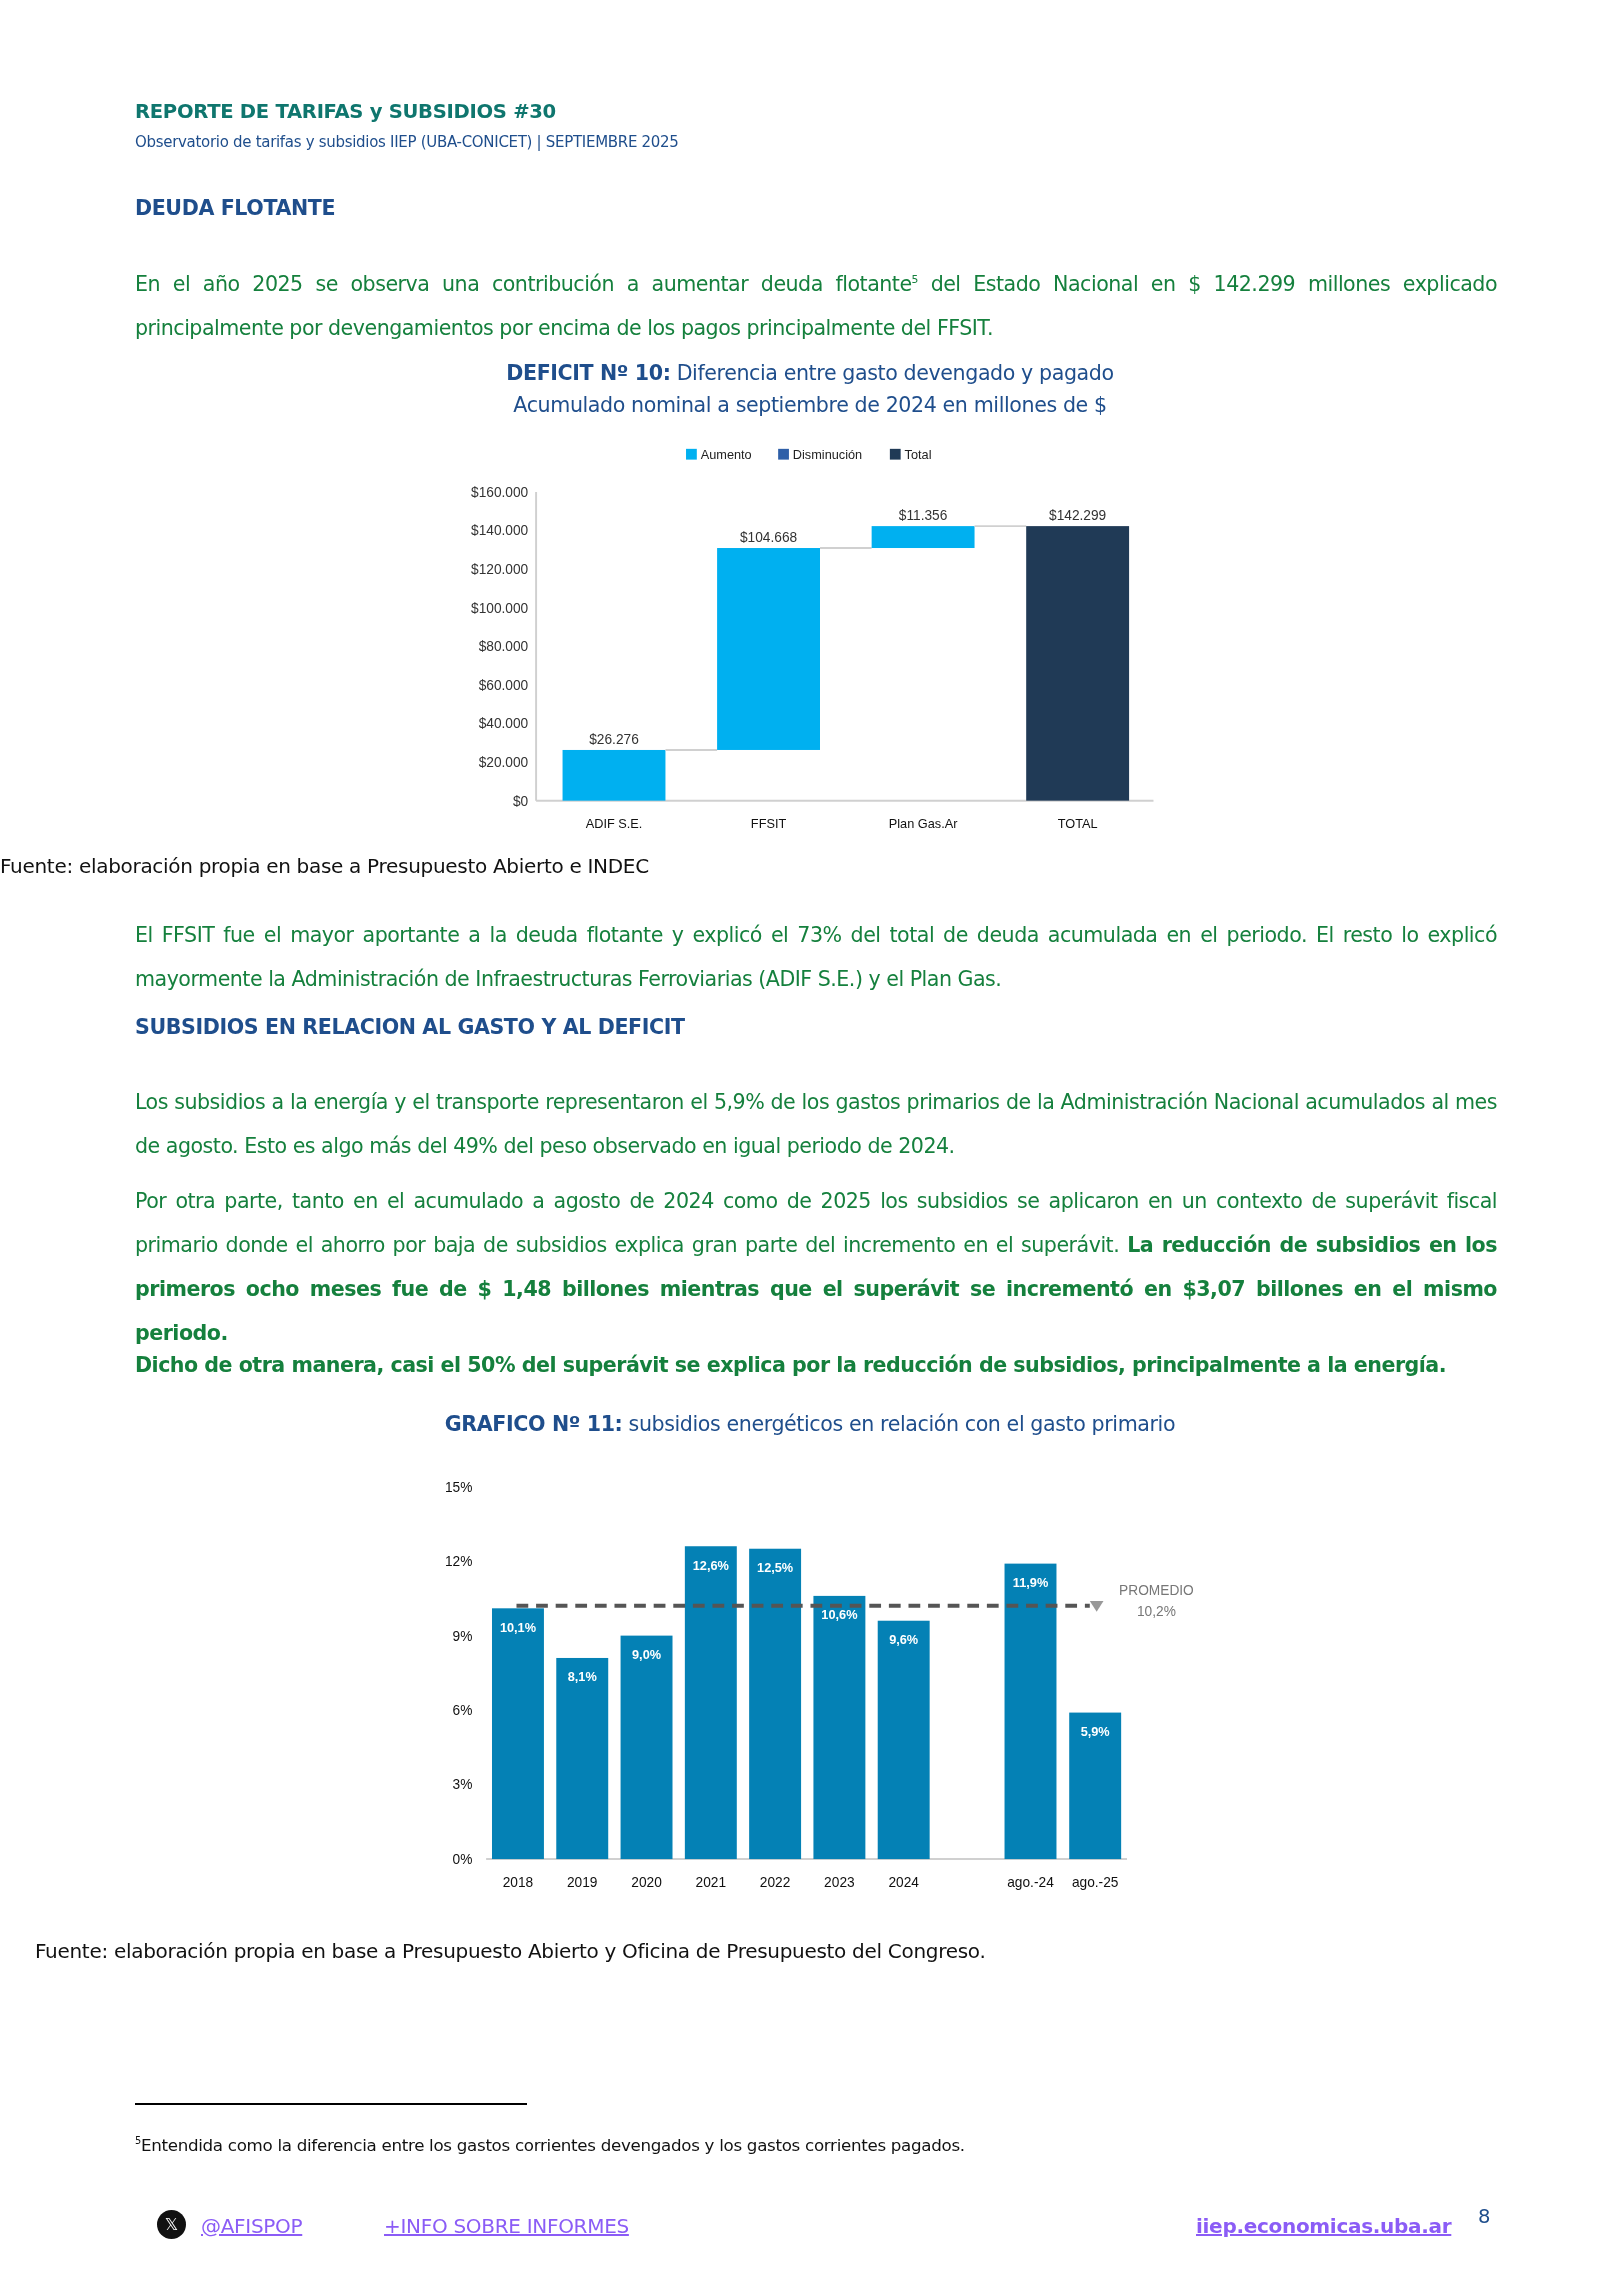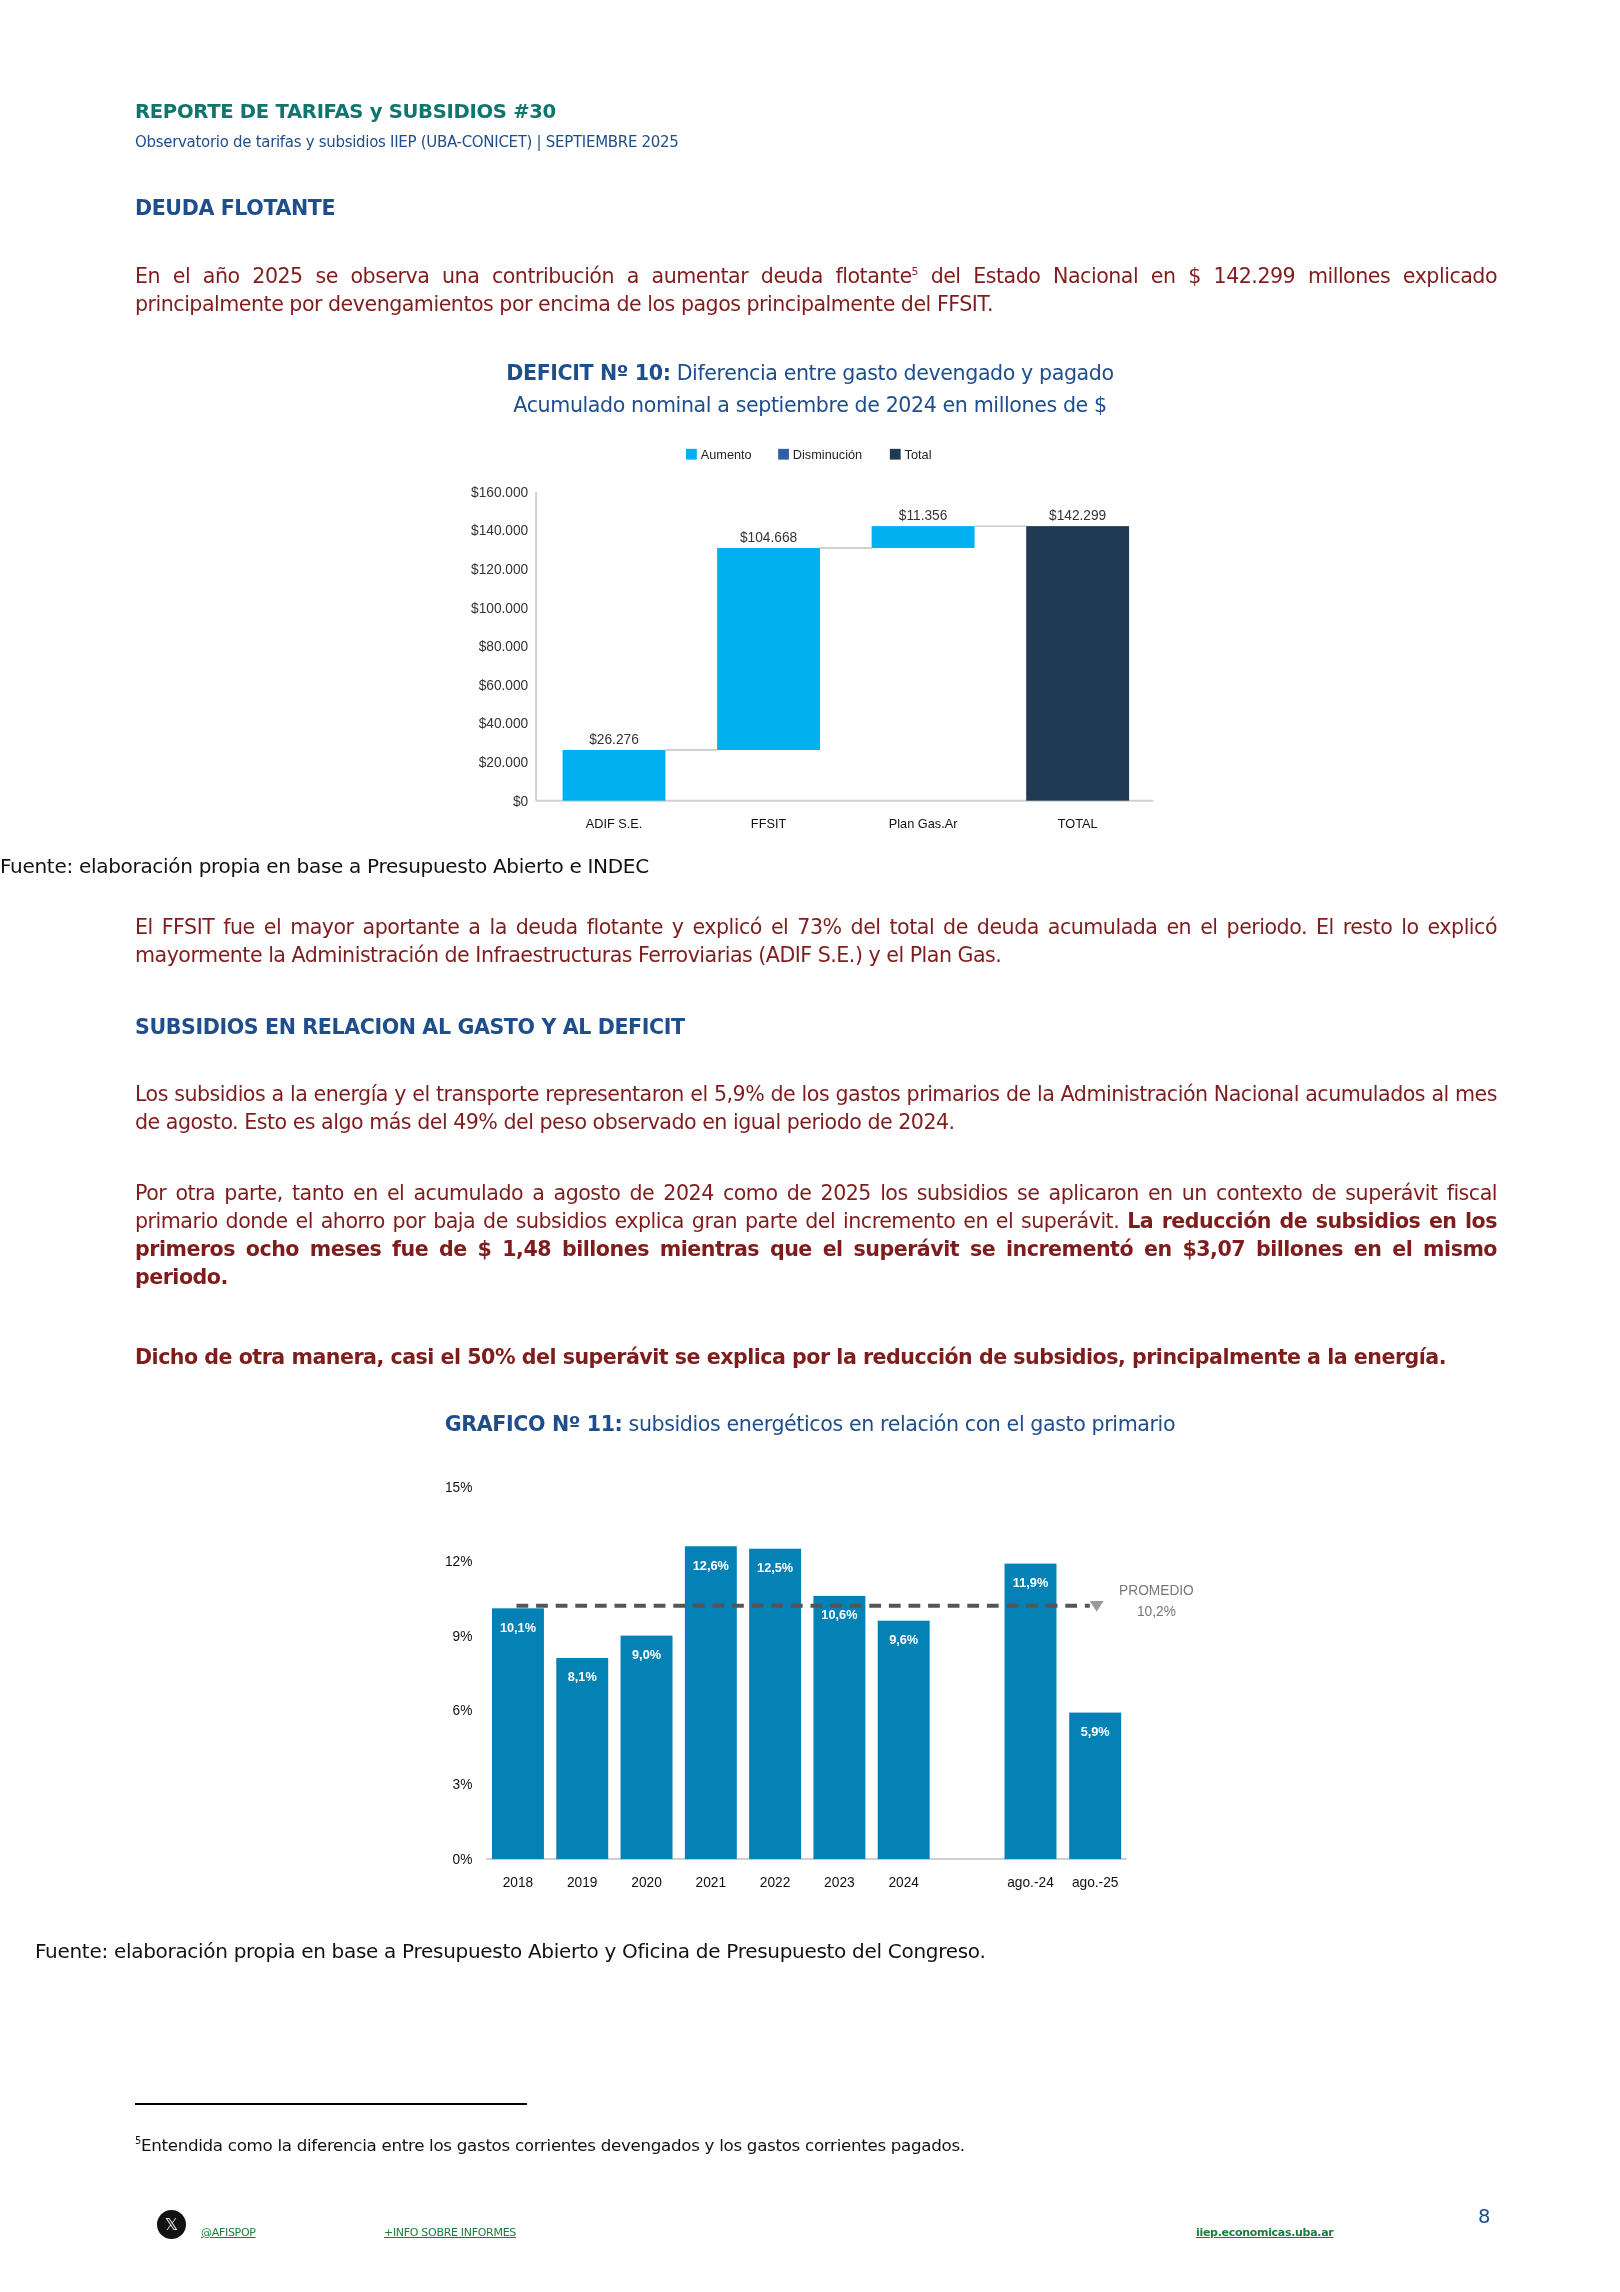--- a/index.html
+++ b/index.html
@@ -2,30 +2,30 @@
 <html><head>
 <meta charset="utf-8">
 <style>
   html, body { margin: 0; padding: 0; background: #ffffff; }
   body { width: 1620px; height: 2293px; position: relative; overflow: hidden;
          font-family: "DejaVu Sans", sans-serif; color: #111; }
   .abs { position: absolute; }
   .hdr-title { left: 135px; top: 100px; font-size: 19.6px; font-weight: bold; color: #0f766e; letter-spacing: -0.3px; }
   .hdr-sub { left: 135px; top: 133px; font-size: 15px; color: #1f4e8c; letter-spacing: -0.3px; }
   .section-title { left: 135px; font-size: 20.6px; font-weight: bold; color: #1f4e8c; letter-spacing: -0.4px; }
-  .para { left: 135px; width: 1362px; font-size: 20.6px; line-height: 28px; color: #7f1d1d; letter-spacing: -0.5px; text-align: justify; }
+  .para { left: 135px; width: 1362px; font-size: 20.6px; line-height: 44px; color: #15803d; letter-spacing: -0.5px; text-align: justify; }
   .para b { font-weight: bold; }
   .chart-title { left: 0; width: 1620px; text-align: center; font-size: 20.6px; color: #1f4e8c; letter-spacing: -0.4px; line-height: 32px; }
   .chart-title b { font-weight: bold; }
   .source { left: 0; width: 1620px; text-align: left; font-size: 20px; color: #111; letter-spacing: -0.3px; }
   svg text { font-family: "Liberation Sans", sans-serif; }
   .footnote-rule { left: 135px; top: 2103px; width: 392px; height: 2px; background: #000; }
   .footnote { left: 135px; top: 2135px; font-size: 16.7px; letter-spacing: -0.3px; }
   .footnote sup { font-size: 9.8px; }
-  .footer-link { font-size: 11px; color: #15803d; text-decoration: underline; letter-spacing: -0.3px; margin-top: 12px; }
+  .footer-link { font-size: 20px; color: #8b5cf6; text-decoration: underline; letter-spacing: -0.3px; }
   .x-icon { left: 157px; top: 2210px; width: 29px; height: 29px; border-radius: 50%; background: #111;
             color: #fff; font-size: 16.7px; line-height: 29px; text-align: center; font-family: "DejaVu Sans", sans-serif; }
   .page-num { left: 1478px; top: 2205px; font-size: 19.6px; color: #1f4e8c; }
 </style>
 </head>
 <body>
 
 <div class="abs hdr-title">REPORTE DE TARIFAS y SUBSIDIOS #30</div>
 <div class="abs hdr-sub">Observatorio de tarifas y subsidios IIEP (UBA-CONICET) | SEPTIEMBRE 2025</div>
 

